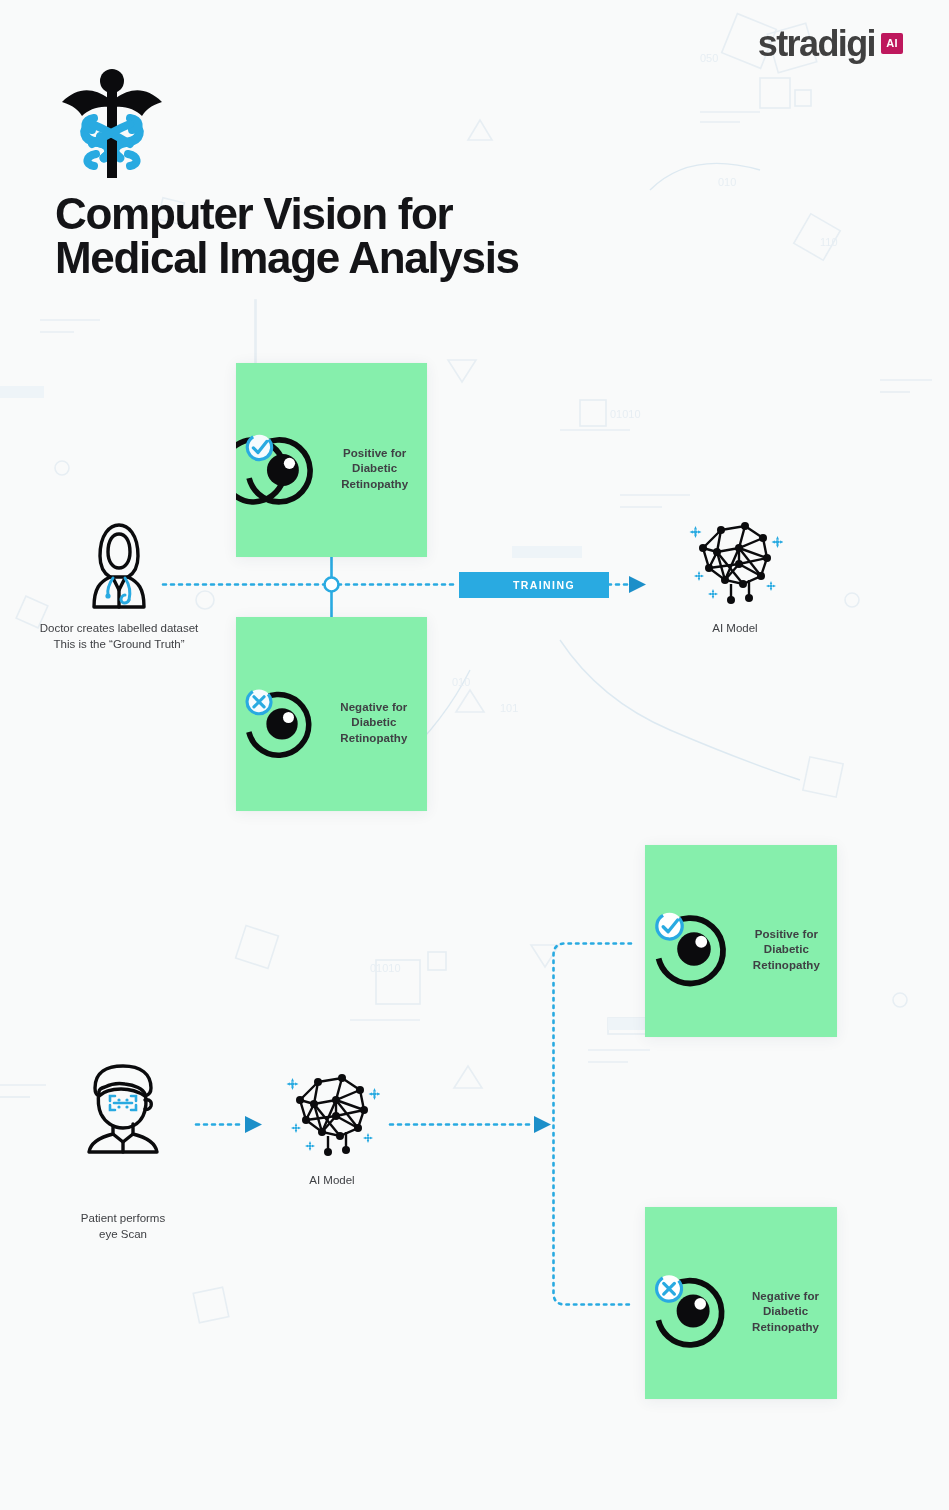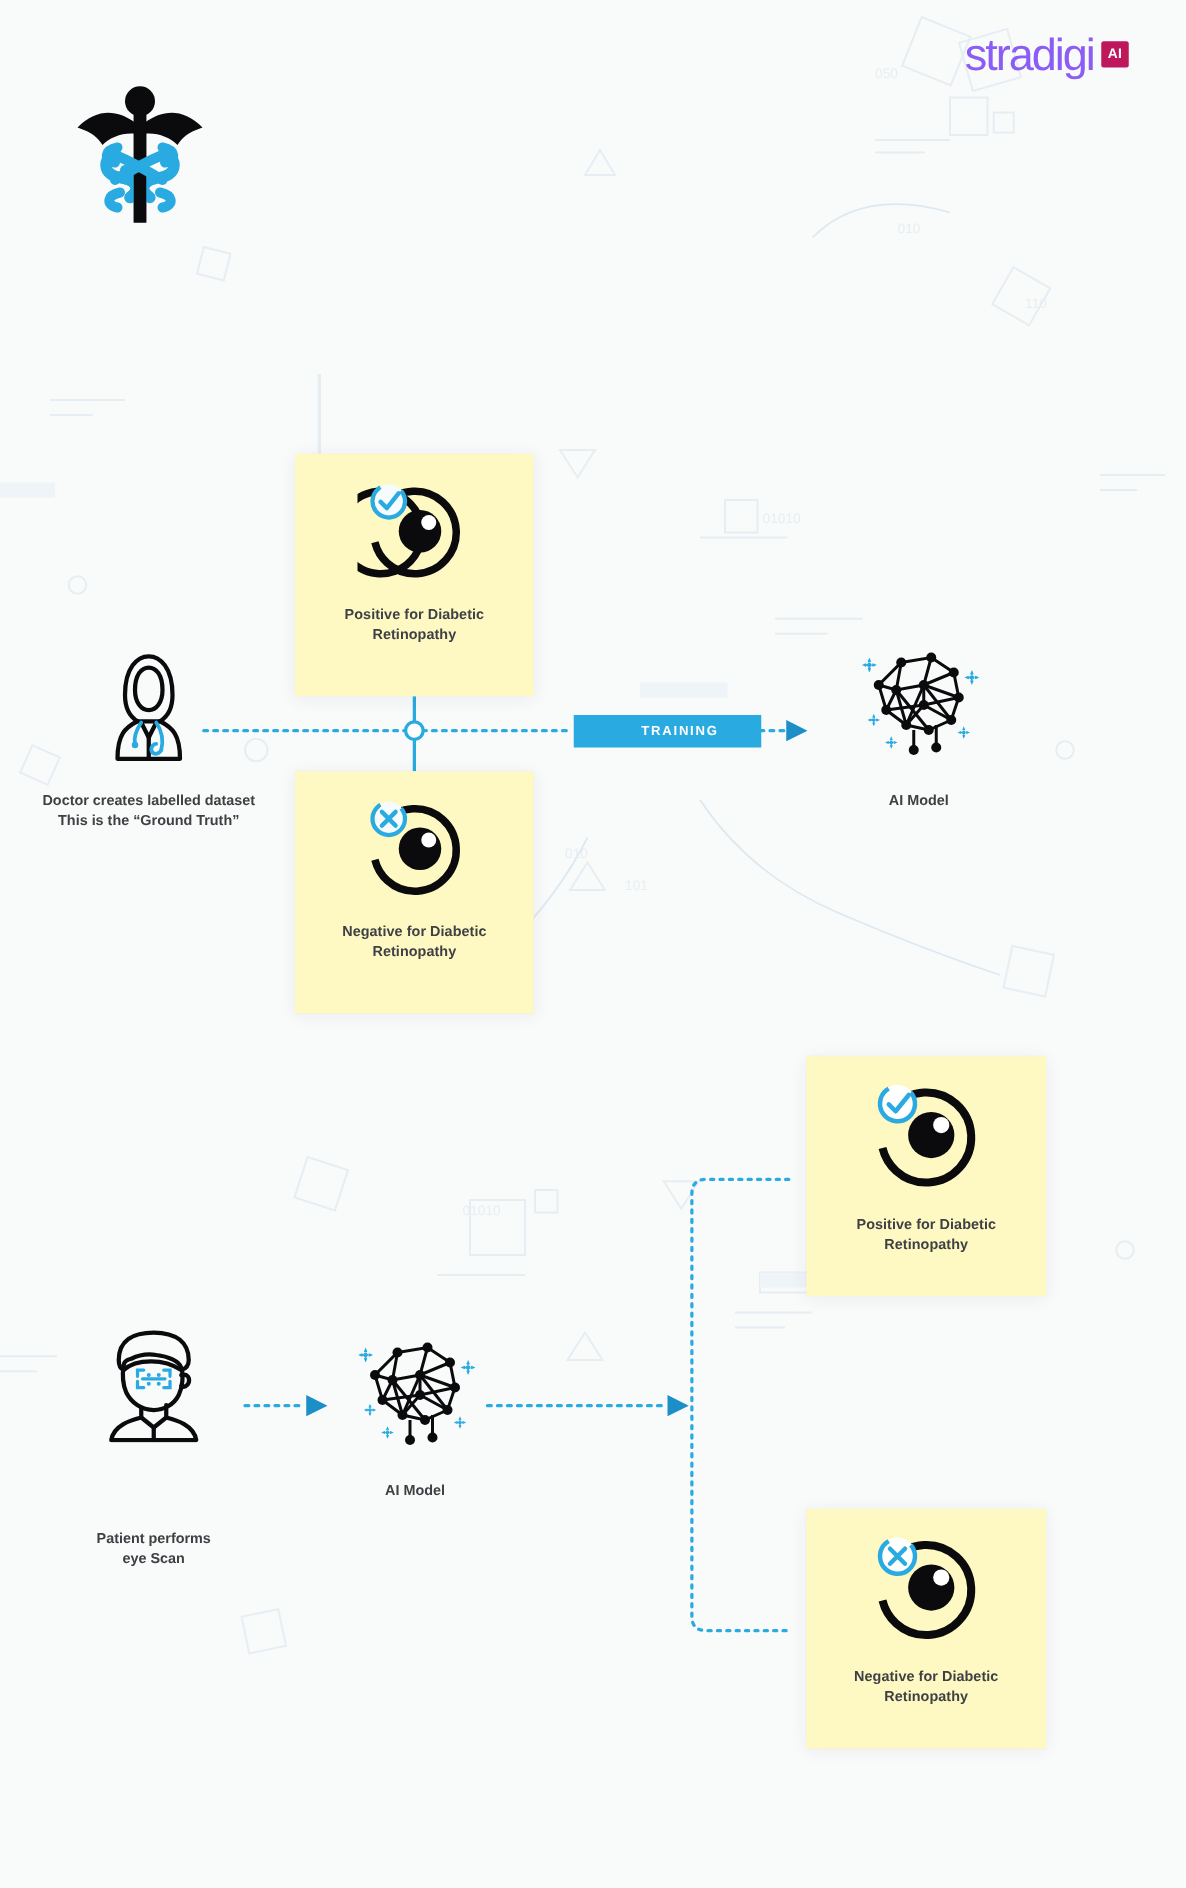--- a/index.html
+++ b/index.html
@@ -11,44 +11,44 @@
   }
   .stage{position:absolute;inset:0;}
 
   
   .bg-pattern{position:absolute;inset:0;pointer-events:none;}
   .bg-pattern svg{display:block;}
 
   
   .logo{position:absolute;right:46px;top:26px;display:flex;align-items:center;gap:6px;}
   .logo-word{
-    font-weight:normal;font-size:36px;letter-spacing:-1.6px;color:#8b5cf6;
+    font-weight:bold;font-size:36px;letter-spacing:-1.6px;color:#404040;
     line-height:1;
   }
   .logo-badge{
     background:#be185d;color:#fff;font-size:11px;font-weight:bold;
     width:22px;height:21px;display:flex;align-items:center;justify-content:center;
     border-radius:2px;letter-spacing:.3px;margin-bottom:2px;
   }
 
   
   .caduceus{position:absolute;left:56px;top:58px;width:112px;height:122px;}
 
   
   .title{
     position:absolute;left:55px;top:192px;width:620px;
     font-size:44px;font-weight:bold;line-height:1.0;
     letter-spacing:-1.3px;color:#141417;white-space:pre-line;
   }
 
   
   .card{
-    position:absolute;background:#fef9c3;
+    position:absolute;background:#86efac;
     box-shadow:0 2px 14px rgba(40,60,80,.07), 0 0 1px rgba(40,60,80,.05);
-    display:flex;flex-direction:column;align-items:center;
+    display:flex;align-items:center;
   }
   .card .eye{margin-top:0;}
   .card-label{
     font-size:11.5px;font-weight:bold;line-height:1.35;text-align:center;
     color:#3f4044;letter-spacing:.05px;white-space:pre-line;
   }
 
   #card-pos-train{left:236px;top:363px;width:191px;height:194px;}
   #card-pos-train .eye{margin-top:18px;}
   #card-pos-train .card-label{margin-top:18px;}
@@ -61,22 +61,22 @@
   #card-pos-pred .eye{margin-top:16px;}
   #card-pos-pred .card-label{margin-top:18px;}
 
   #card-neg-pred{left:645px;top:1207px;width:192px;height:192px;}
   #card-neg-pred .eye{margin-top:16px;}
   #card-neg-pred .card-label{margin-top:18px;}
 
   
   .figure-block{position:absolute;display:flex;flex-direction:column;align-items:center;}
   .figure-caption{
-    font-size:11.5px;font-weight:bold;line-height:1.35;text-align:center;
-    color:#3f4044;white-space:pre-line;margin-top:24px;
+    font-size:11.5px;font-weight:normal;line-height:1.35;text-align:center;
+    color:#3f4044;white-space:pre-line;margin-top:11px;
   }
   #doctor-block{left:8px;top:522px;width:222px;}
   #aimodel-train-block{left:672px;top:518px;width:126px;}
   #patient-block{left:62px;top:1062px;width:122px;gap:46px;}
   #aimodel-pred-block{left:270px;top:1070px;width:124px;}
 
   
   .conn{position:absolute;pointer-events:none;}
 
   .training-badge{
@@ -184,20 +184,22 @@
         <path d="M44 78 C56 82 60 86 52 92"></path>
       </g>
       <rect x="51" y="30" width="10" height="90" fill="#0b0b0d"></rect>
       <g fill="none" stroke="#29aae1" stroke-width="8" stroke-linecap="round">
         <path d="M36 66 C46 70 64 80 74 86"></path>
         <path d="M74 66 C64 70 46 80 36 86"></path>
       </g>
     </svg>
   </div>
 
+  <div class="title">Computer Vision for
+Medical Image Analysis</div>
 
   <svg class="conn" style="left:0;top:0;width:949px;height:1510px;">
 
     <line x1="163" y1="584.5" x2="325" y2="584.5" stroke="#29aae1" stroke-width="2.6" stroke-dasharray="3 5" stroke-linecap="round"></line>
 
     <line x1="338" y1="584.5" x2="457" y2="584.5" stroke="#29aae1" stroke-width="2.6" stroke-dasharray="3 5" stroke-linecap="round"></line>
 
     <line x1="331.5" y1="557" x2="331.5" y2="617" stroke="#29aae1" stroke-width="2.6"></line>
 
     <circle cx="331.5" cy="584.5" r="7" fill="#ffffff" stroke="#29aae1" stroke-width="2.6"></circle>

